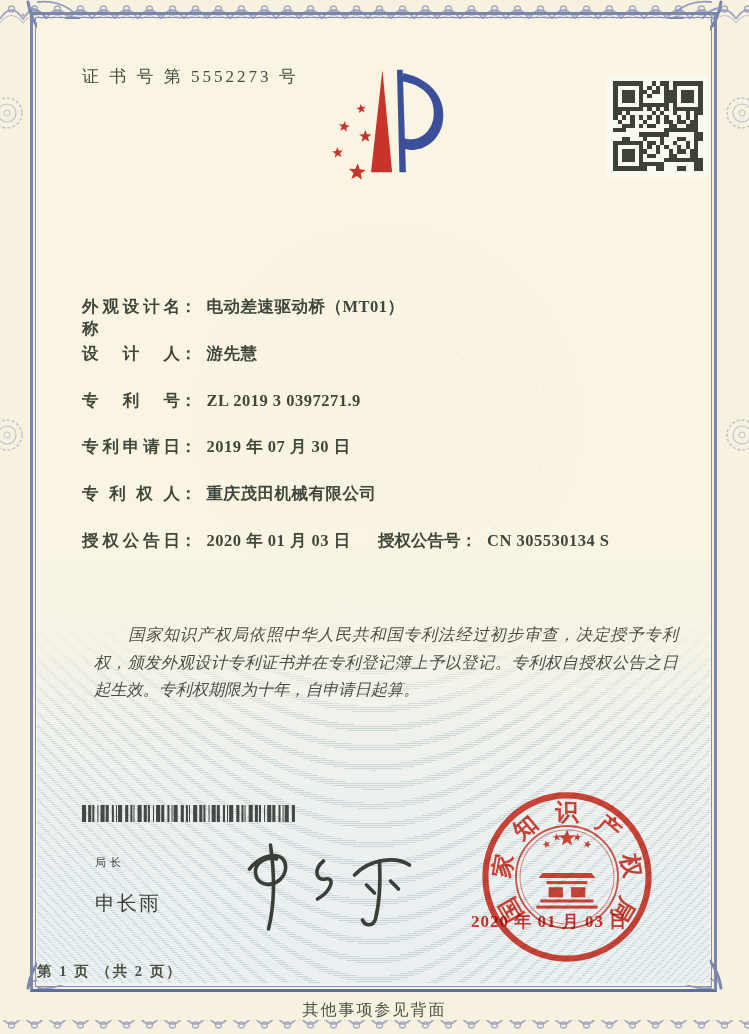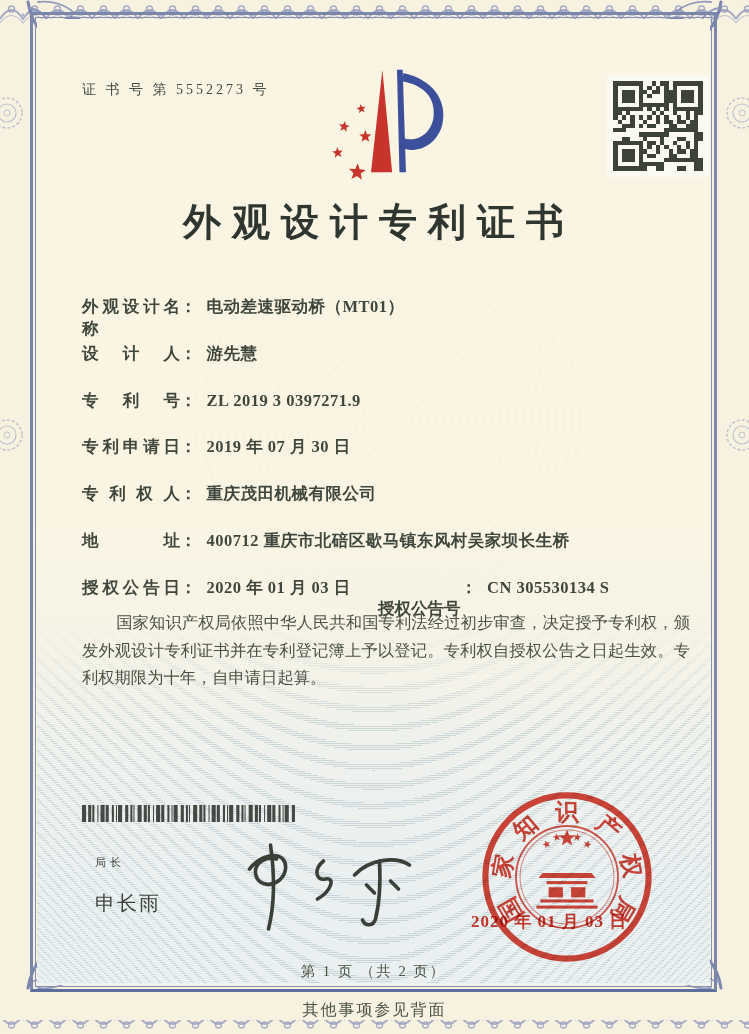--- a/index.html
+++ b/index.html
@@ -27,50 +27,50 @@
 
   .rings{position:absolute;left:150px;top:200px;width:400px;height:400px;border-radius:50%;
          background:repeating-radial-gradient(circle at center,rgba(150,160,190,.10) 0 1px,rgba(0,0,0,0) 1px 8px);
          opacity:.5;pointer-events:none;}
   .waves{position:absolute;left:0;right:0;top:596px;bottom:2px;
          background:repeating-radial-gradient(140% 90% at 50% 165%,rgba(125,155,170,.30) 0 1px,rgba(0,0,0,0) 1px 6px),
                     linear-gradient(rgba(244,241,228,0),rgba(233,239,240,.9) 78%);
          -webkit-mask-image:linear-gradient(rgba(0,0,0,0),#000 30%);
          mask-image:linear-gradient(rgba(0,0,0,0),#000 30%);pointer-events:none;}
 
-  .certno{position:absolute;left:45px;top:62px;font-size:14px;letter-spacing:3px;color:#454c44;text-align:center;}
+  .certno{position:absolute;left:45px;top:46px;font-size:17px;letter-spacing:3px;color:#454c44;text-align:center;}
   .logo{position:absolute;left:282px;top:40px;width:130px;height:124px;}
   .qr{position:absolute;left:570px;top:56px;width:102px;height:102px;}
   .title{position:absolute;left:0;right:0;top:178px;margin:0;text-align:center;
          font-size:38px;font-weight:700;letter-spacing:11px;text-indent:11px;color:#2e362f;}
 
   .fields{position:absolute;left:45px;top:277px;width:610px;font-size:16.5px;color:#3f463b;font-weight:bold;}
   .frow{position:relative;height:46.8px;line-height:22px;}
   .flabel{display:inline-block;width:98px;text-align:justify;text-align-last:justify;vertical-align:top;}
   .fcolon{margin-right:10px;}
   .fvalue{letter-spacing:.5px;}
   .pair2{position:absolute;left:296px;top:0;white-space:nowrap;}
-  .pair2 .flabel{width:auto;text-align:left;text-align-last:auto;margin-top:21px;}
+  .pair2 .flabel{width:auto;text-align:left;text-align-last:auto;}
 
   .paras{position:absolute;left:45px;top:590px;width:608px;font-size:16.3px;line-height:27.6px;
          color:#4a5142;text-align:justify;}
-  .paras p{margin:0;text-indent:2.1em;}
+  .paras p{margin:12px;text-indent:2.1em;font-style:italic;}
 
   .barcode{position:absolute;left:45px;top:786px;width:215px;height:17px;opacity:.88;}
   .sig-title{position:absolute;left:58px;top:836px;font-size:11px;letter-spacing:4px;color:#3c423a;}
   .sig-name{position:absolute;left:58px;top:871px;font-size:20px;letter-spacing:2px;color:#3c423a;}
   .sig{position:absolute;left:180px;top:820px;width:210px;height:100px;}
 
   .seal{position:absolute;left:428px;top:756px;width:204px;height:204px;opacity:.93;
         mix-blend-mode:multiply;}
   .seal-date{position:absolute;left:434px;top:891px;font-size:17px;font-weight:600;letter-spacing:1px;
         color:#d6392b;mix-blend-mode:multiply;}
 
-  .pageno{position:absolute;left:0;right:0;top:943px;text-align:center;font-size:14.5px;
-        letter-spacing:2px;color:#4a5244;}
+  .pageno{position:absolute;left:0;right:0;top:943px;text-align:left;font-size:14.5px;
+        letter-spacing:2px;color:#4a5244;font-weight:bold;}
   .backnote{position:absolute;left:0;right:0;top:1000px;text-align:center;font-size:16px;
         letter-spacing:2px;color:#4b5347;}
 </style>
 </head>
 <body>
 
 <div class="page">
 
   <svg width="0" height="0" style="position:absolute">
     <defs>
@@ -381,40 +381,36 @@
           <rect x="6" y="20" width="1" height="1" fill="#3d4338"></rect>
           <rect x="7" y="20" width="1" height="1" fill="#3d4338"></rect>
           <rect x="10" y="20" width="1" height="1" fill="#3d4338"></rect>
           <rect x="11" y="20" width="1" height="1" fill="#3d4338"></rect>
           <rect x="15" y="20" width="1" height="1" fill="#3d4338"></rect>
           <rect x="16" y="20" width="1" height="1" fill="#3d4338"></rect>
           <rect x="19" y="20" width="1" height="1" fill="#3d4338"></rect>
           <rect x="20" y="20" width="1" height="1" fill="#3d4338"></rect>
         </svg>
 
-      <h1 class="title">外观设计专利证书</h1>
 
       <div class="fields">
         <div class="frow">
           <span class="flabel">外观设计名称</span><span class="fcolon">：</span><span class="fvalue">电动差速驱动桥（MT01）</span>
         </div>
         <div class="frow">
           <span class="flabel">设 计 人</span><span class="fcolon">：</span><span class="fvalue">游先慧</span>
         </div>
         <div class="frow">
           <span class="flabel">专 利 号</span><span class="fcolon">：</span><span class="fvalue">ZL 2019 3 0397271.9</span>
         </div>
         <div class="frow">
           <span class="flabel">专利申请日</span><span class="fcolon">：</span><span class="fvalue">2019 年 07 月 30 日</span>
         </div>
         <div class="frow">
           <span class="flabel">专 利 权 人</span><span class="fcolon">：</span><span class="fvalue">重庆茂田机械有限公司</span>
-        </div>
-        <div class="frow">
-          <span class="flabel">地 址</span><span class="fcolon">：</span><span class="fvalue">400712 重庆市北碚区歇马镇东风村吴家坝长生桥</span>
         </div>
         <div class="frow">
           <span class="flabel">授权公告日</span><span class="fcolon">：</span><span class="fvalue">2020 年 01 月 03 日</span>
           <span class="pair2">
             <span class="flabel">授权公告号</span><span class="fcolon">：</span><span class="fvalue">CN 305530134 S</span>
           </span>
         </div>
       </div>
 
       <div class="paras">

